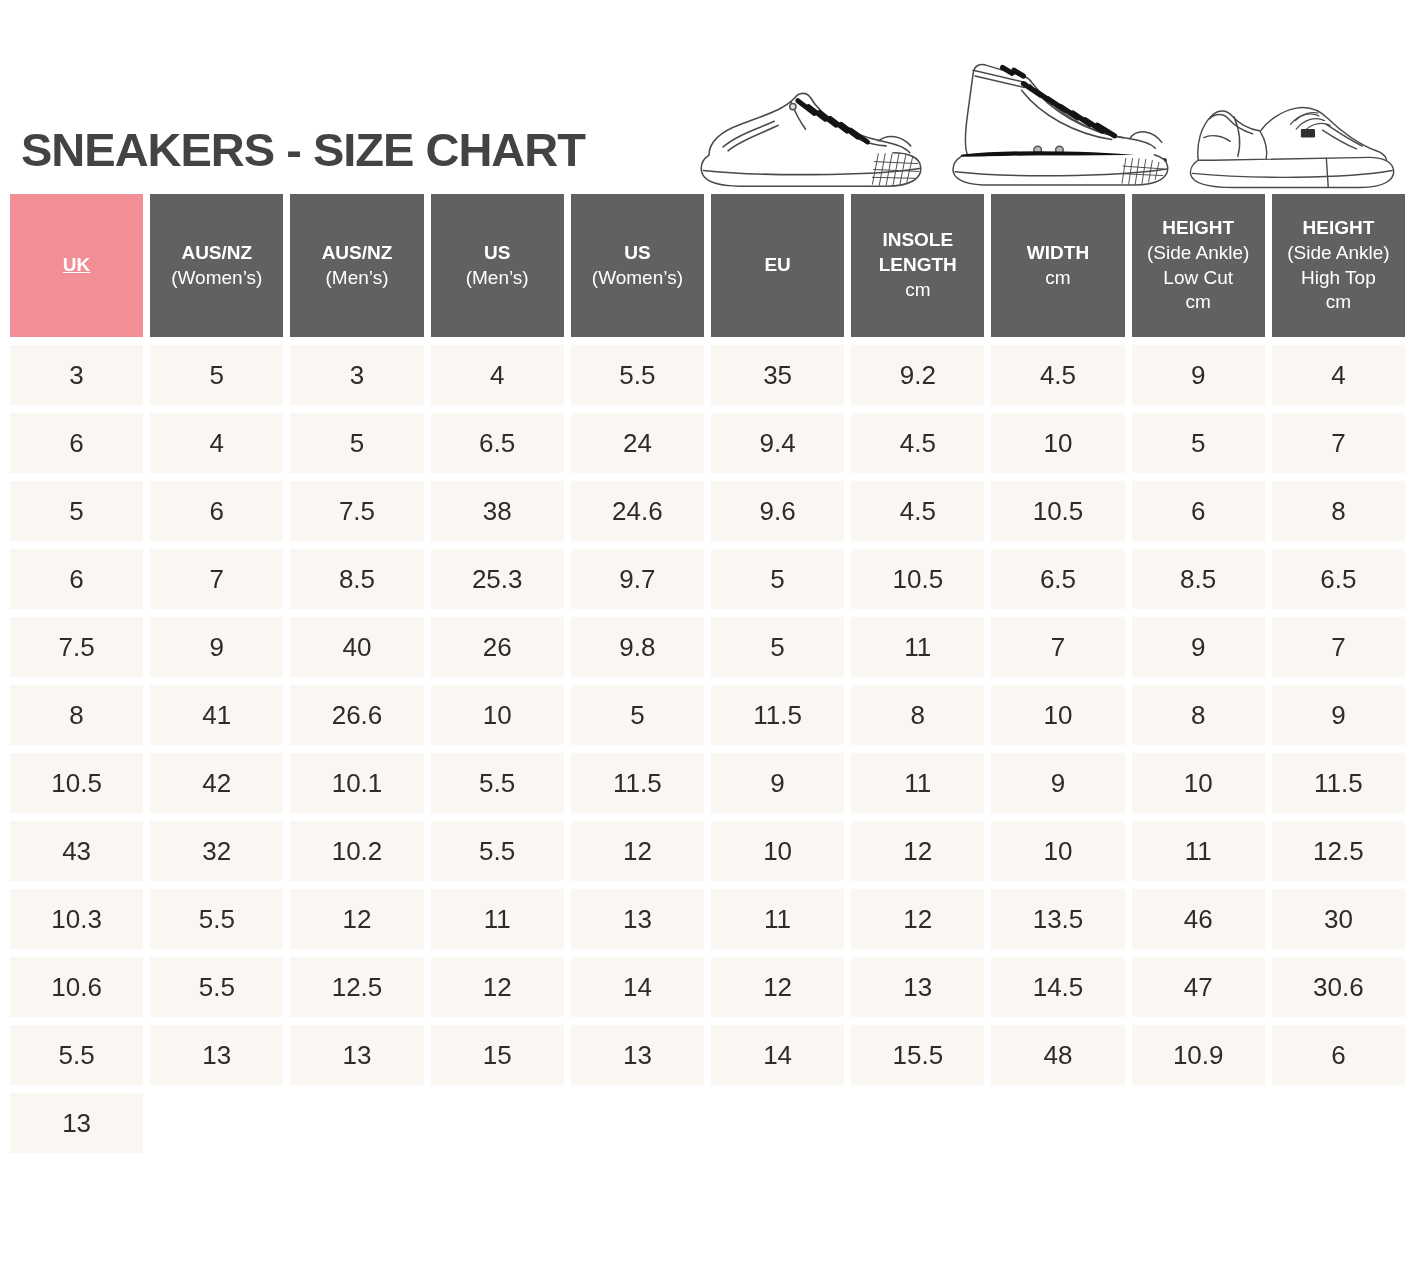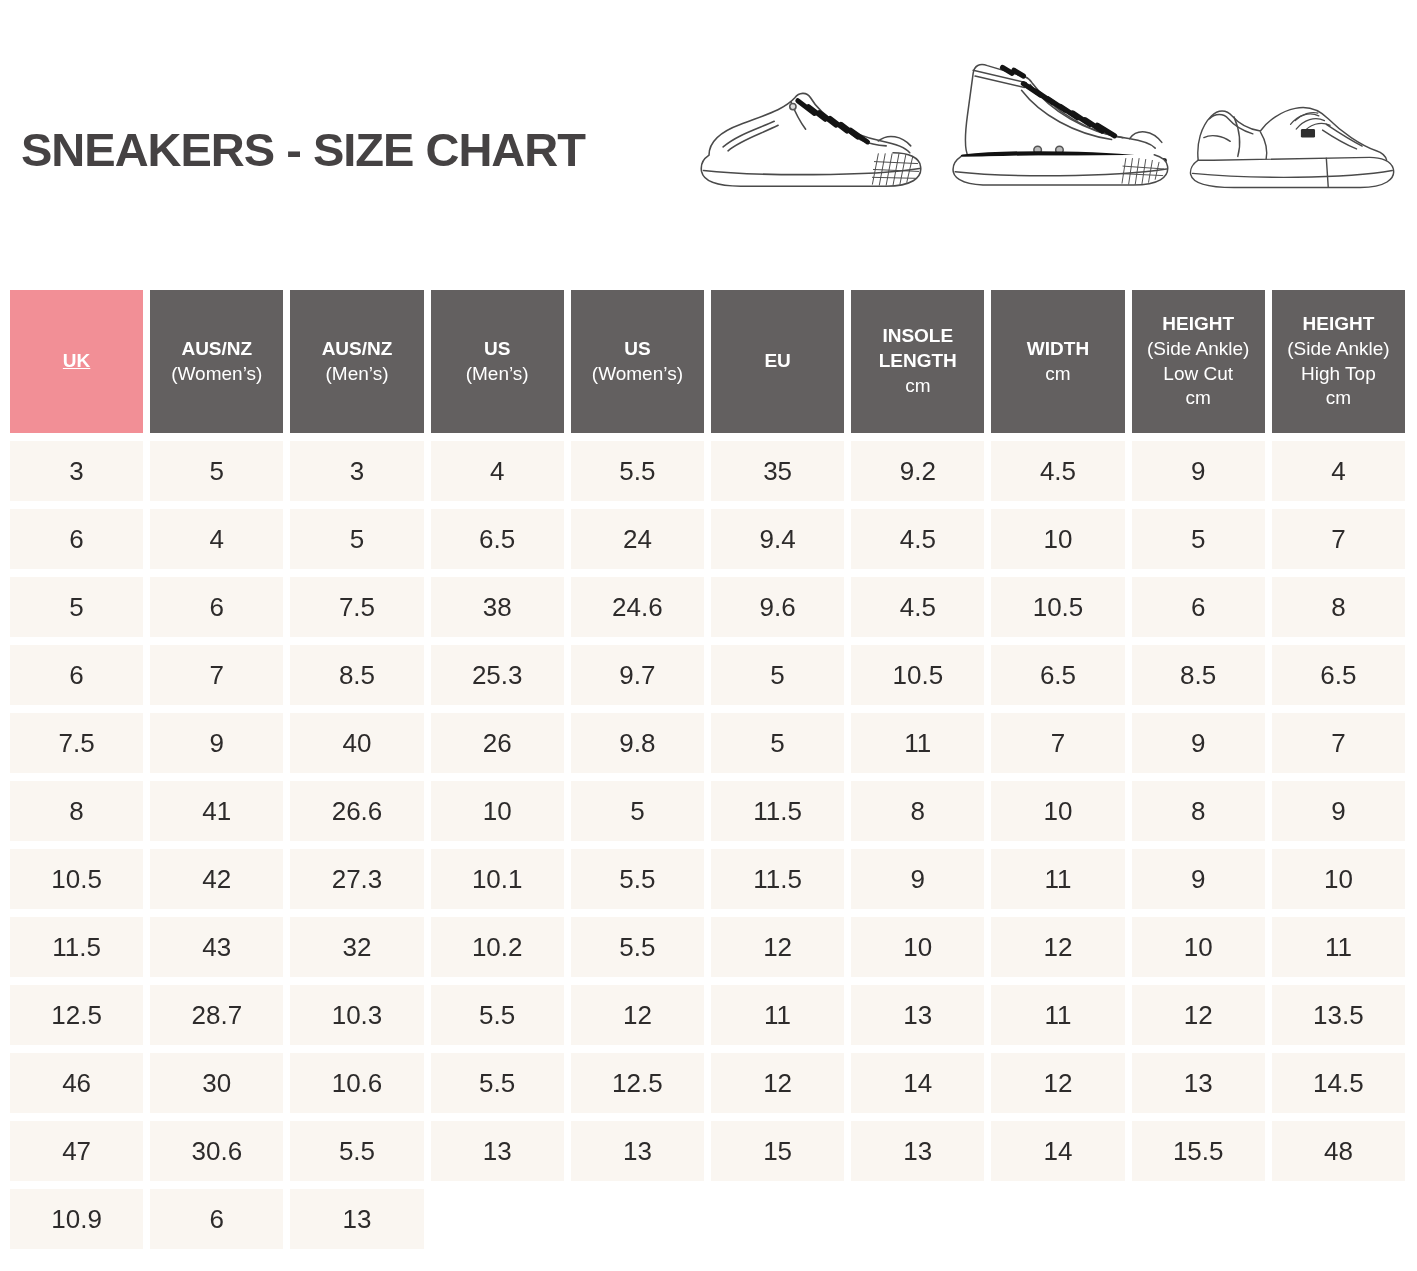--- a/index.html
+++ b/index.html
@@ -11,21 +11,21 @@
   .page {
     position: relative;
     width: 1417px;
     height: 1271px;
     background: #ffffff;
     overflow: hidden;
   }
   
   .top {
     position: relative;
-    height: 290px;
+    height: 194px;
   }
   .page-title {
     position: absolute;
     left: 21px;
     top: 122px;
     margin: 0;
     font-size: 47px;
     font-weight: 700;
     letter-spacing: -1px;
     color: var(--title-color, #454243);
@@ -283,40 +283,38 @@
         <div class="td">26.6</div>
         <div class="td">10</div>
         <div class="td">5</div>
         <div class="td">11.5</div>
         <div class="td">8</div>
         <div class="td">10</div>
         <div class="td">8</div>
         <div class="td">9</div>
         <div class="td">10.5</div>
         <div class="td">42</div>
-        <div class="td">27.3</div>
         <div class="td">10.1</div>
         <div class="td">5.5</div>
         <div class="td">11.5</div>
         <div class="td">9</div>
         <div class="td">11</div>
         <div class="td">9</div>
         <div class="td">10</div>
         <div class="td">11.5</div>
         <div class="td">43</div>
         <div class="td">32</div>
         <div class="td">10.2</div>
         <div class="td">5.5</div>
         <div class="td">12</div>
         <div class="td">10</div>
         <div class="td">12</div>
         <div class="td">10</div>
         <div class="td">11</div>
         <div class="td">12.5</div>
-        <div class="td">28.7</div>
         <div class="td">10.3</div>
         <div class="td">5.5</div>
         <div class="td">12</div>
         <div class="td">11</div>
         <div class="td">13</div>
         <div class="td">11</div>
         <div class="td">12</div>
         <div class="td">13.5</div>
         <div class="td">46</div>
         <div class="td">30</div>

